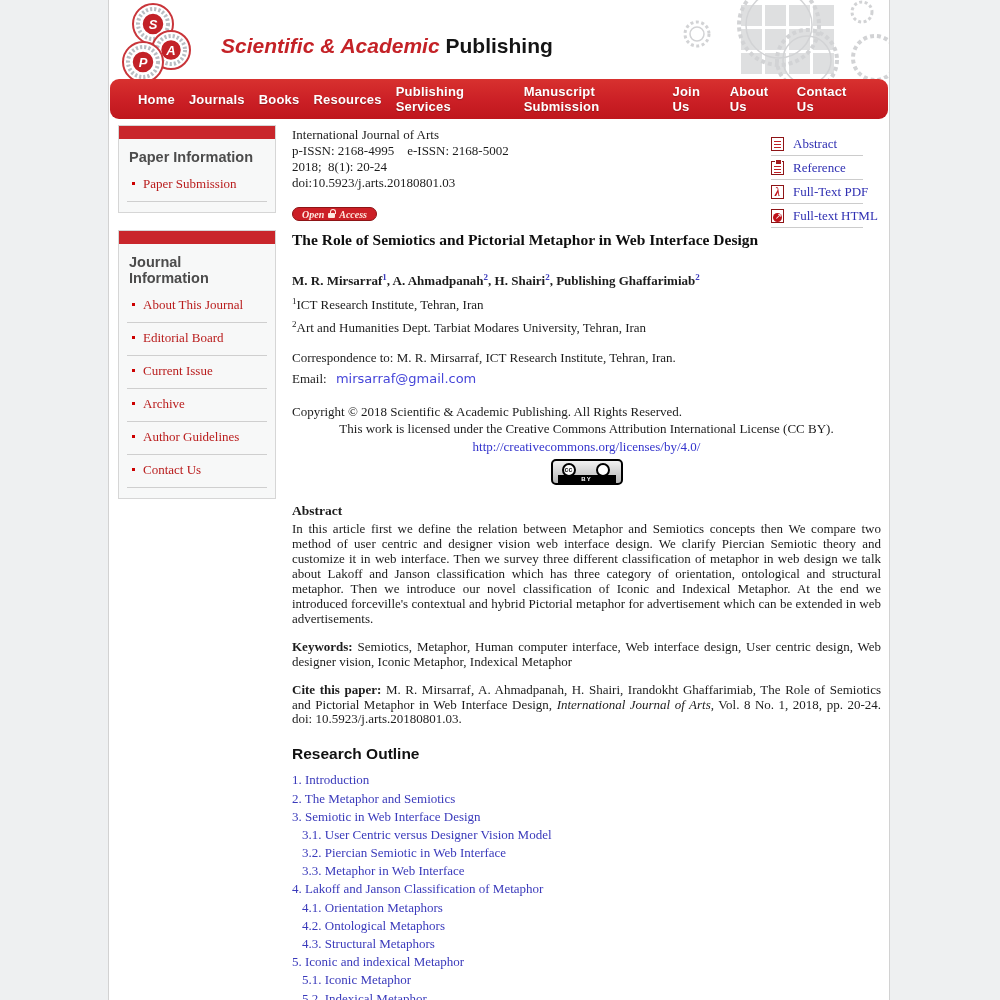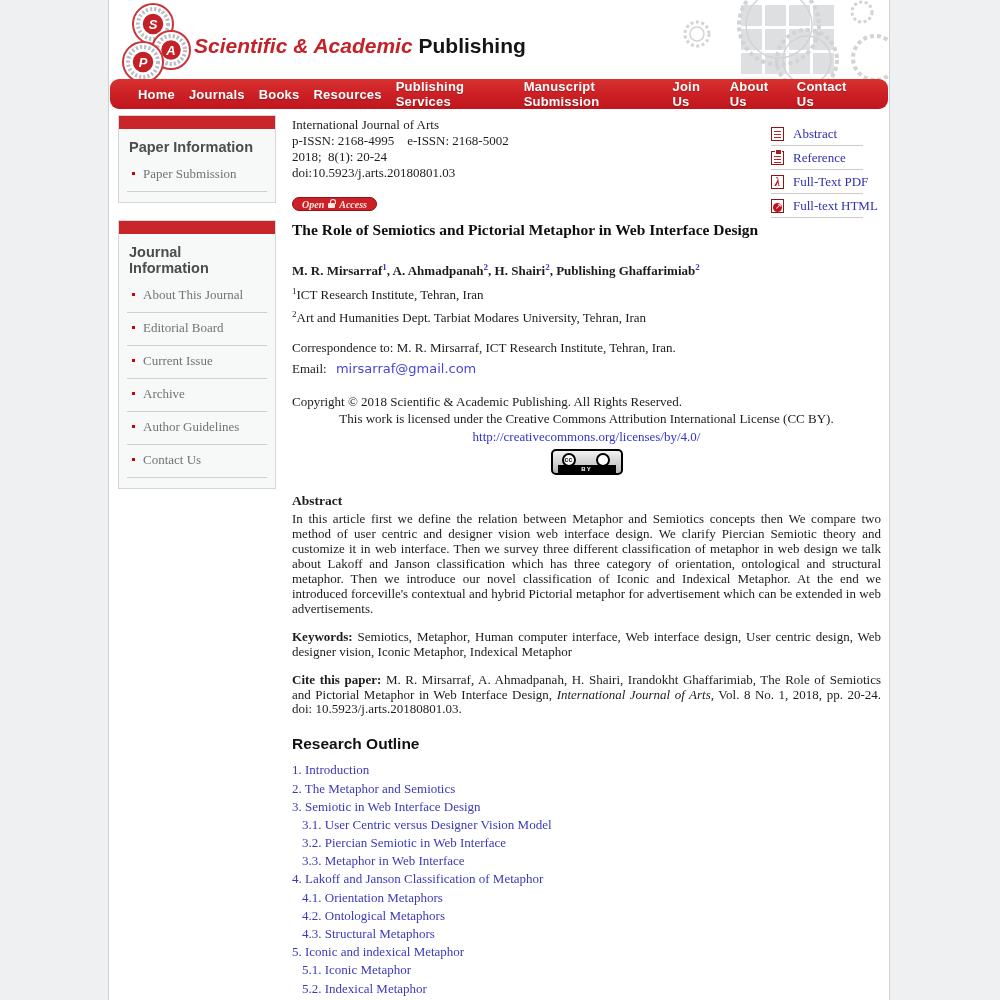--- a/index.html
+++ b/index.html
@@ -5,45 +5,45 @@
   * { margin:0; padding:0; box-sizing:border-box; }
   html,body { width:1000px; height:1000px; overflow:hidden; }
   body { background:#eef0f1; font-family:"Liberation Serif", serif; color:#1c1c1c; }
   .page { width:782px; margin-left:108px; background:#fff; height:1000px;
           border-left:1px solid #d2d2d2; border-right:1px solid #d2d2d2; position:relative; }
 
   
   .header { height:79px; position:relative; overflow:hidden; background:#fff; }
   .gears { position:absolute; right:0; top:0; }
   .logo-wrap { position:absolute; left:8px; top:2px; cursor:pointer; }
-  .brand { position:absolute; left:85px; top:34px; font-family:"Liberation Sans", sans-serif;
+  .brand { position:absolute; left:112px; top:34px; font-family:"Liberation Sans", sans-serif;
            font-size:21px; font-weight:bold; white-space:nowrap; cursor:pointer; }
   .brand .red { color:#c42227; font-style:italic; }
   .brand .black { color:#151515; }
 
   
-  .nav { height:30px; margin:0 1px; background:linear-gradient(#d8312f,#cb1f25 55%,#bf161c);
+  .nav { height:40px; margin:0 1px; background:linear-gradient(#d8312f,#cb1f25 55%,#bf161c);
          border-radius:9px; display:flex; align-items:center; justify-content:space-between;
          padding:0 28px;gap:14px; }
   .nav a { color:#fff; font-family:"Liberation Sans", sans-serif; font-size:13px;
            font-weight:bold; text-decoration:none; text-shadow:0 1px 1px rgba(0,0,0,.25);
            letter-spacing:.2px; cursor:pointer; }
 
   
   .content { display:flex; padding:6px 0 0 9px; }
   .sidebar { width:158px; flex:none; }
   .main { flex:1; padding:1px 8px 0 16px; position:relative; }
 
   
   .sbox { background:#f7f8f8; border:1px solid #d6d6d6; margin-bottom:17px; }
   .sbox .bar { height:13px; background:#c9262b; }
   .sbox h2 { font-family:"Liberation Sans", sans-serif; font-size:14.5px; color:#4c4c4c;
              padding:10px 10px 4px 10px; }
   .sbox ul { list-style:none; padding:0 8px; }
-  .sbox li { font-size:13px; color:#737373; padding:7px 0 9px 16px; border-bottom:1px solid #cfcfcf;
+  .sbox li { font-size:13px; color:#b91c1c; padding:7px 0 9px 16px; border-bottom:1px solid #cfcfcf;
              position:relative; cursor:pointer; }
   .sbox li::before { content:""; position:absolute; left:5px; top:13px; width:3px; height:3px;
                      background:#c00; }
   .sbox .pad-bottom { height:10px; }
 
   
   .alinks { position:absolute; top:7px; right:26px; width:92px; }
   .alink { display:flex; align-items:center; gap:9px; height:24px; border-bottom:1px solid #ccc;
            cursor:pointer; }
   .alabel { color:#2f2fb2; font-size:13px; text-decoration:none; white-space:nowrap; }

